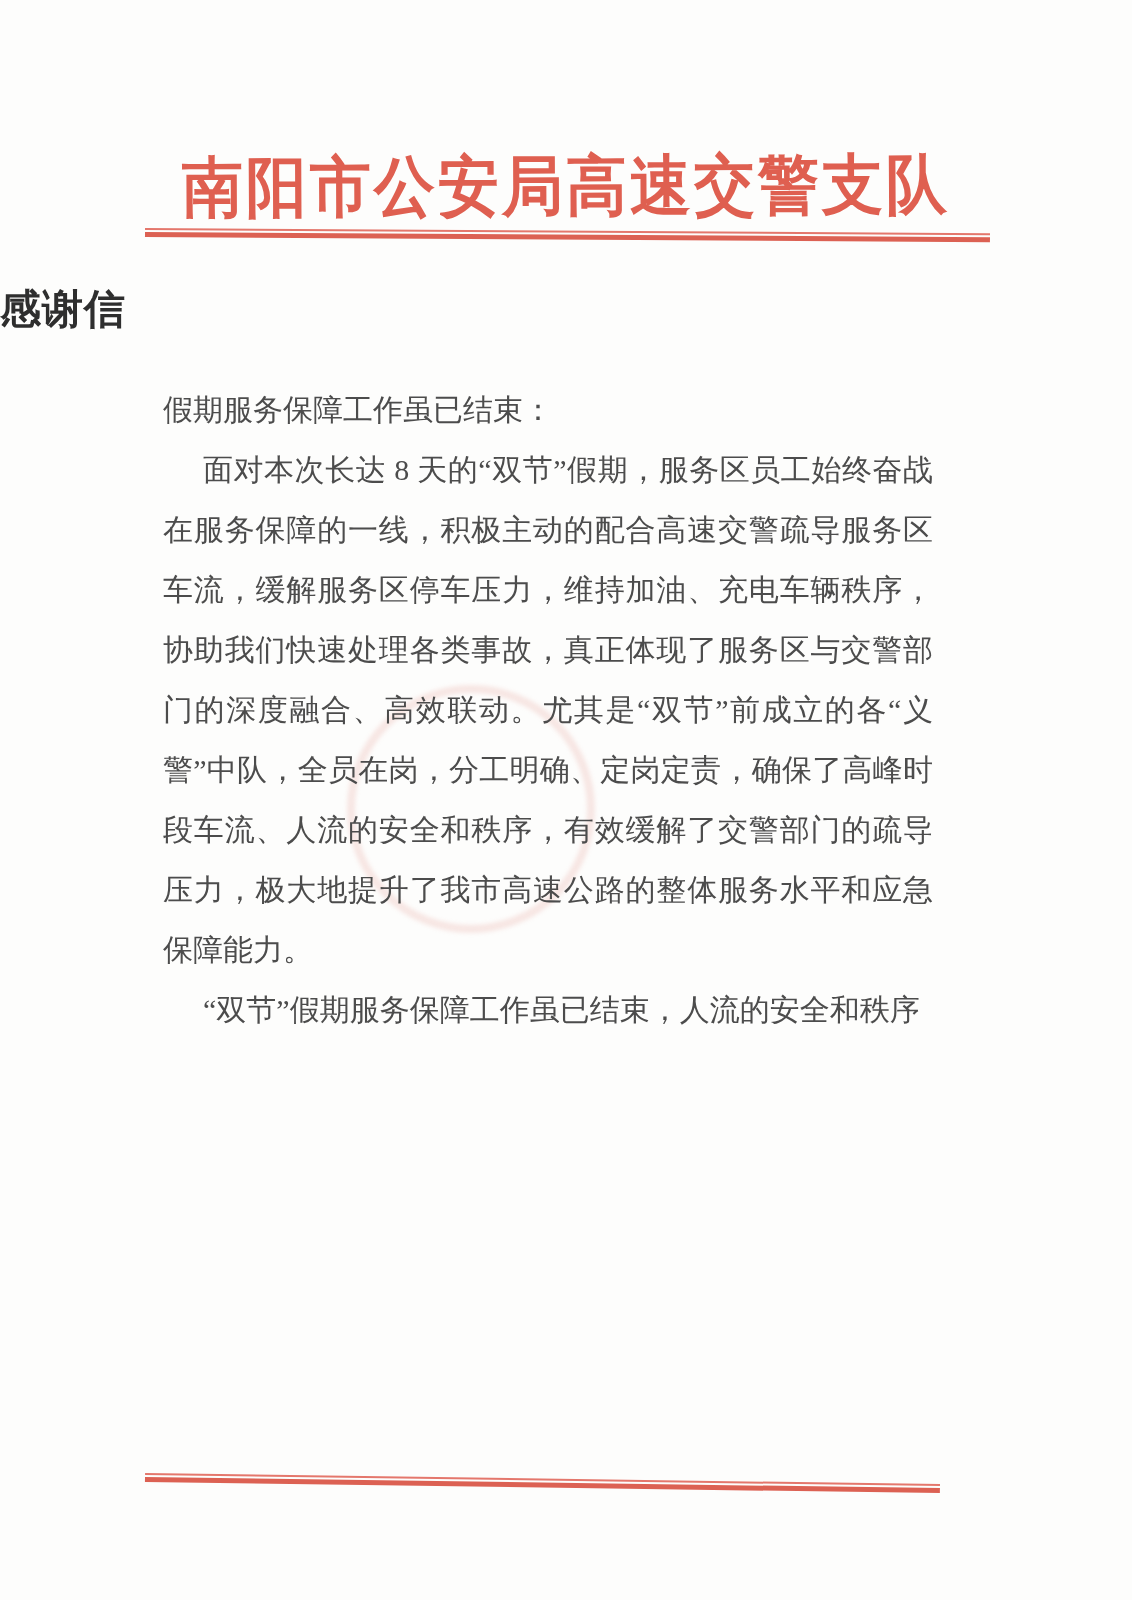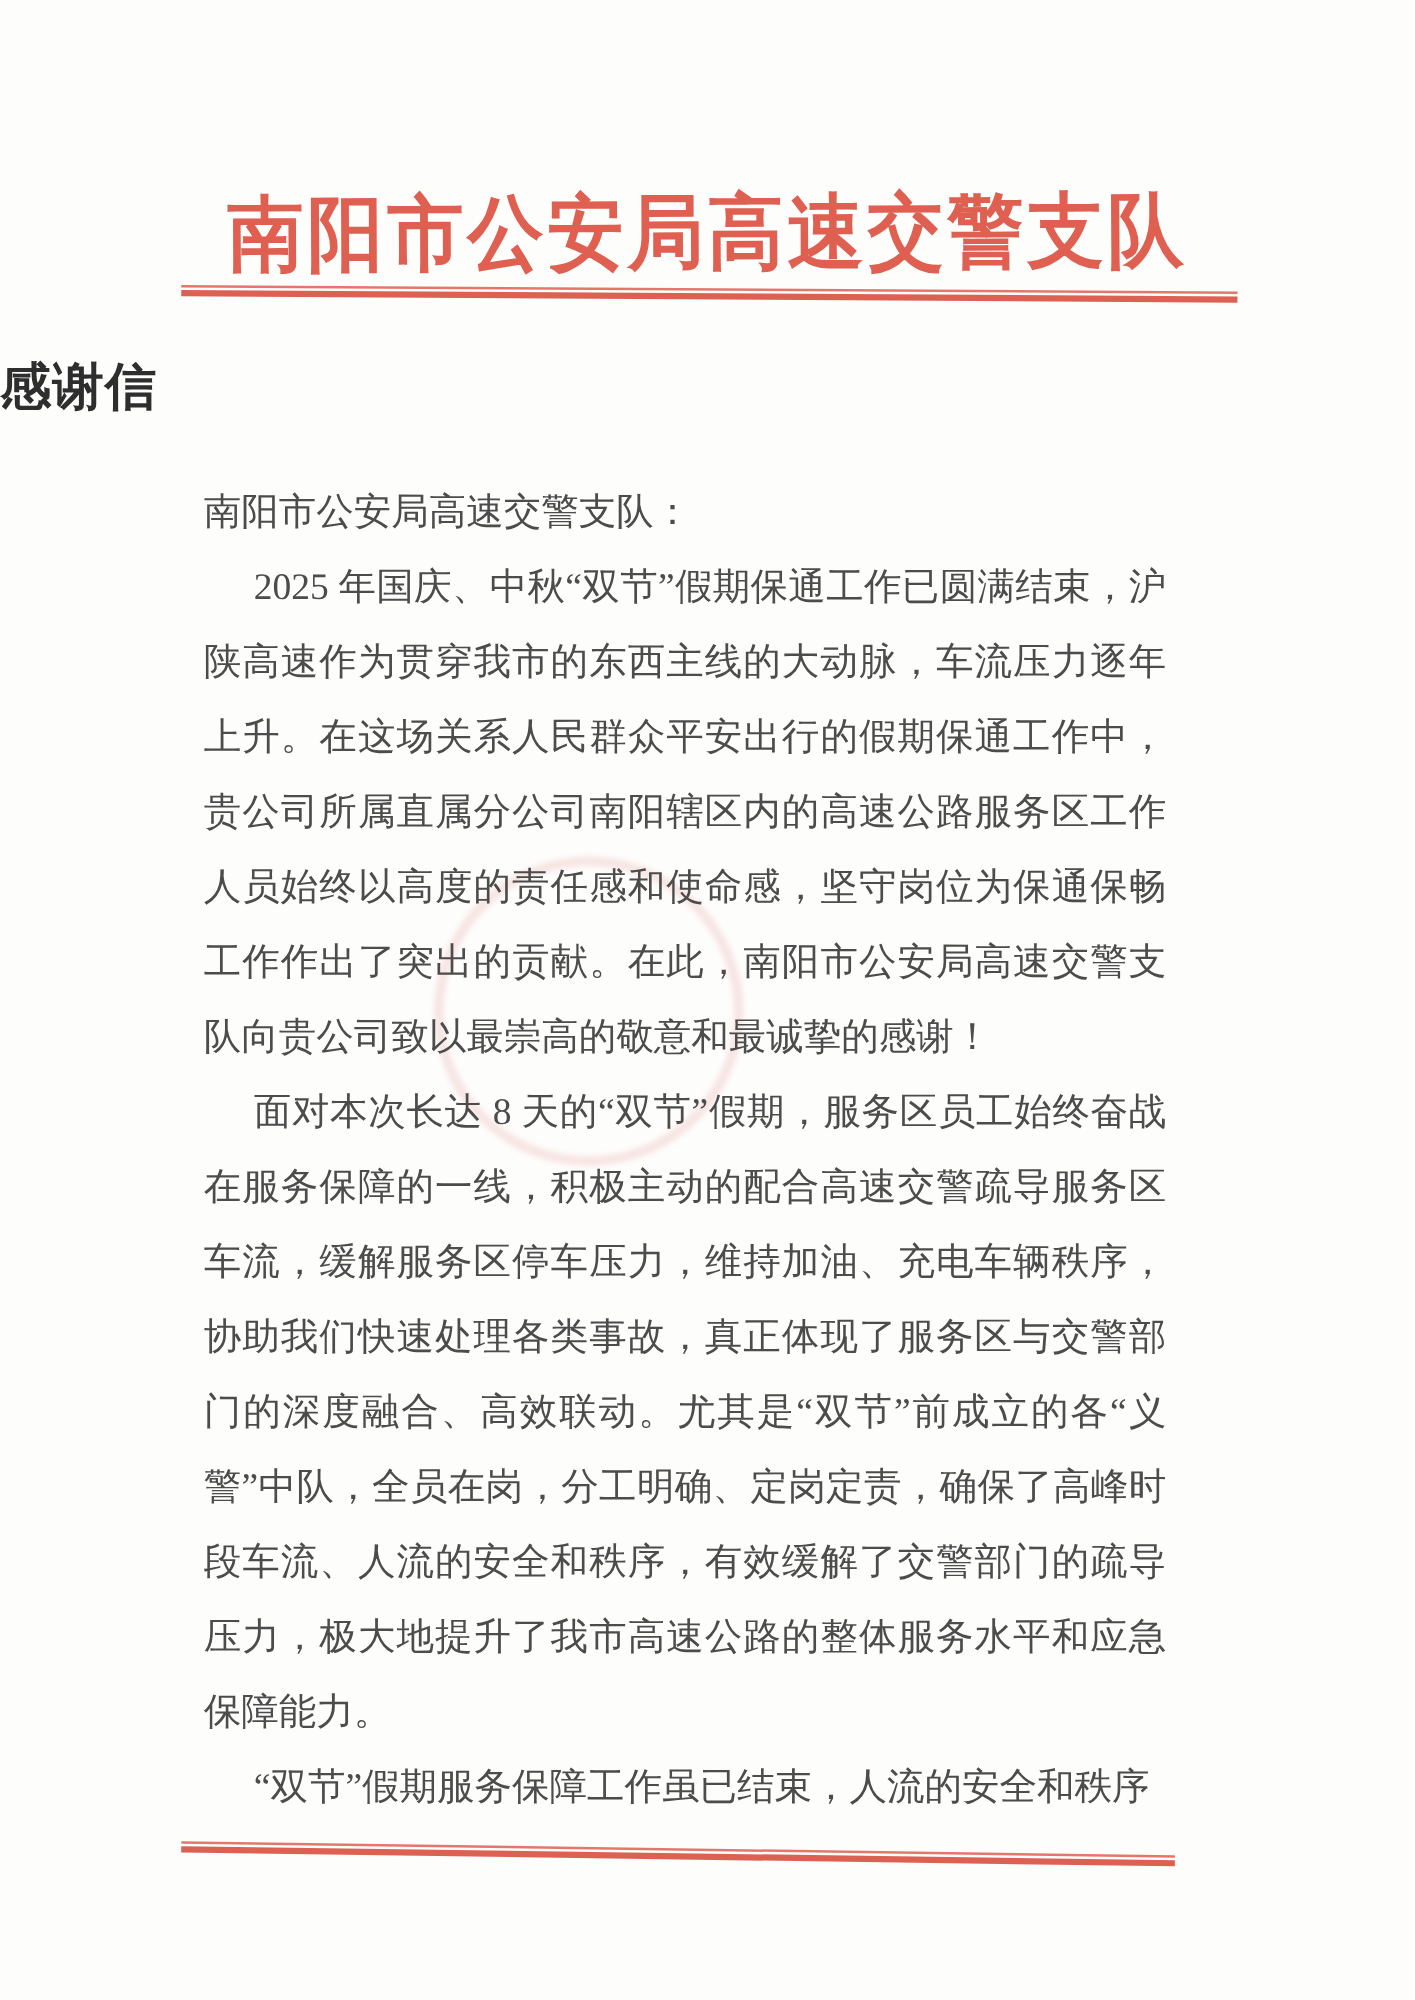--- a/index.html
+++ b/index.html
@@ -114,22 +114,21 @@
   <div class="rule rule-top">
     <div class="rule-thin"></div>
     <div class="rule-thick"></div>
   </div>
 
   <h2 class="doc-title">感谢信</h2>
 
   <div class="stamp-ring"></div>
 
   <div class="letter-body">
-    <p class="recipient">南阳市公安局高速交警支队：</p>
-    <p class="para">2025 年国庆、中秋“双节”假期保通工作已圆满结束，沪陕高速作为贯穿我市的东西主线的大动脉，车流压力逐年上升。在这场关系人民群众平安出行的假期保通工作中，贵公司所属直属分公司南阳辖区内的高速公路服务区工作人员始终以高度的责任感和使命感，坚守岗位为保通保畅工作作出了突出的贡献。在此，南阳市公安局高速交警支队向贵公司致以最崇高的敬意和最诚挚的感谢！</p>
+    <p class="recipient">假期服务保障工作虽已结束：</p>
     <p class="para">面对本次长达 8 天的“双节”假期，服务区员工始终奋战在服务保障的一线，积极主动的配合高速交警疏导服务区车流，缓解服务区停车压力，维持加油、充电车辆秩序，协助我们快速处理各类事故，真正体现了服务区与交警部门的深度融合、高效联动。尤其是“双节”前成立的各“义警”中队，全员在岗，分工明确、定岗定责，确保了高峰时段车流、人流的安全和秩序，有效缓解了交警部门的疏导压力，极大地提升了我市高速公路的整体服务水平和应急保障能力。</p>
     <p class="para">“双节”假期服务保障工作虽已结束，人流的安全和秩序</p>
   </div>
 
   <div class="rule rule-bottom">
     <div class="rule-thin"></div>
     <div class="rule-thick"></div>
   </div>
 
 </div>

